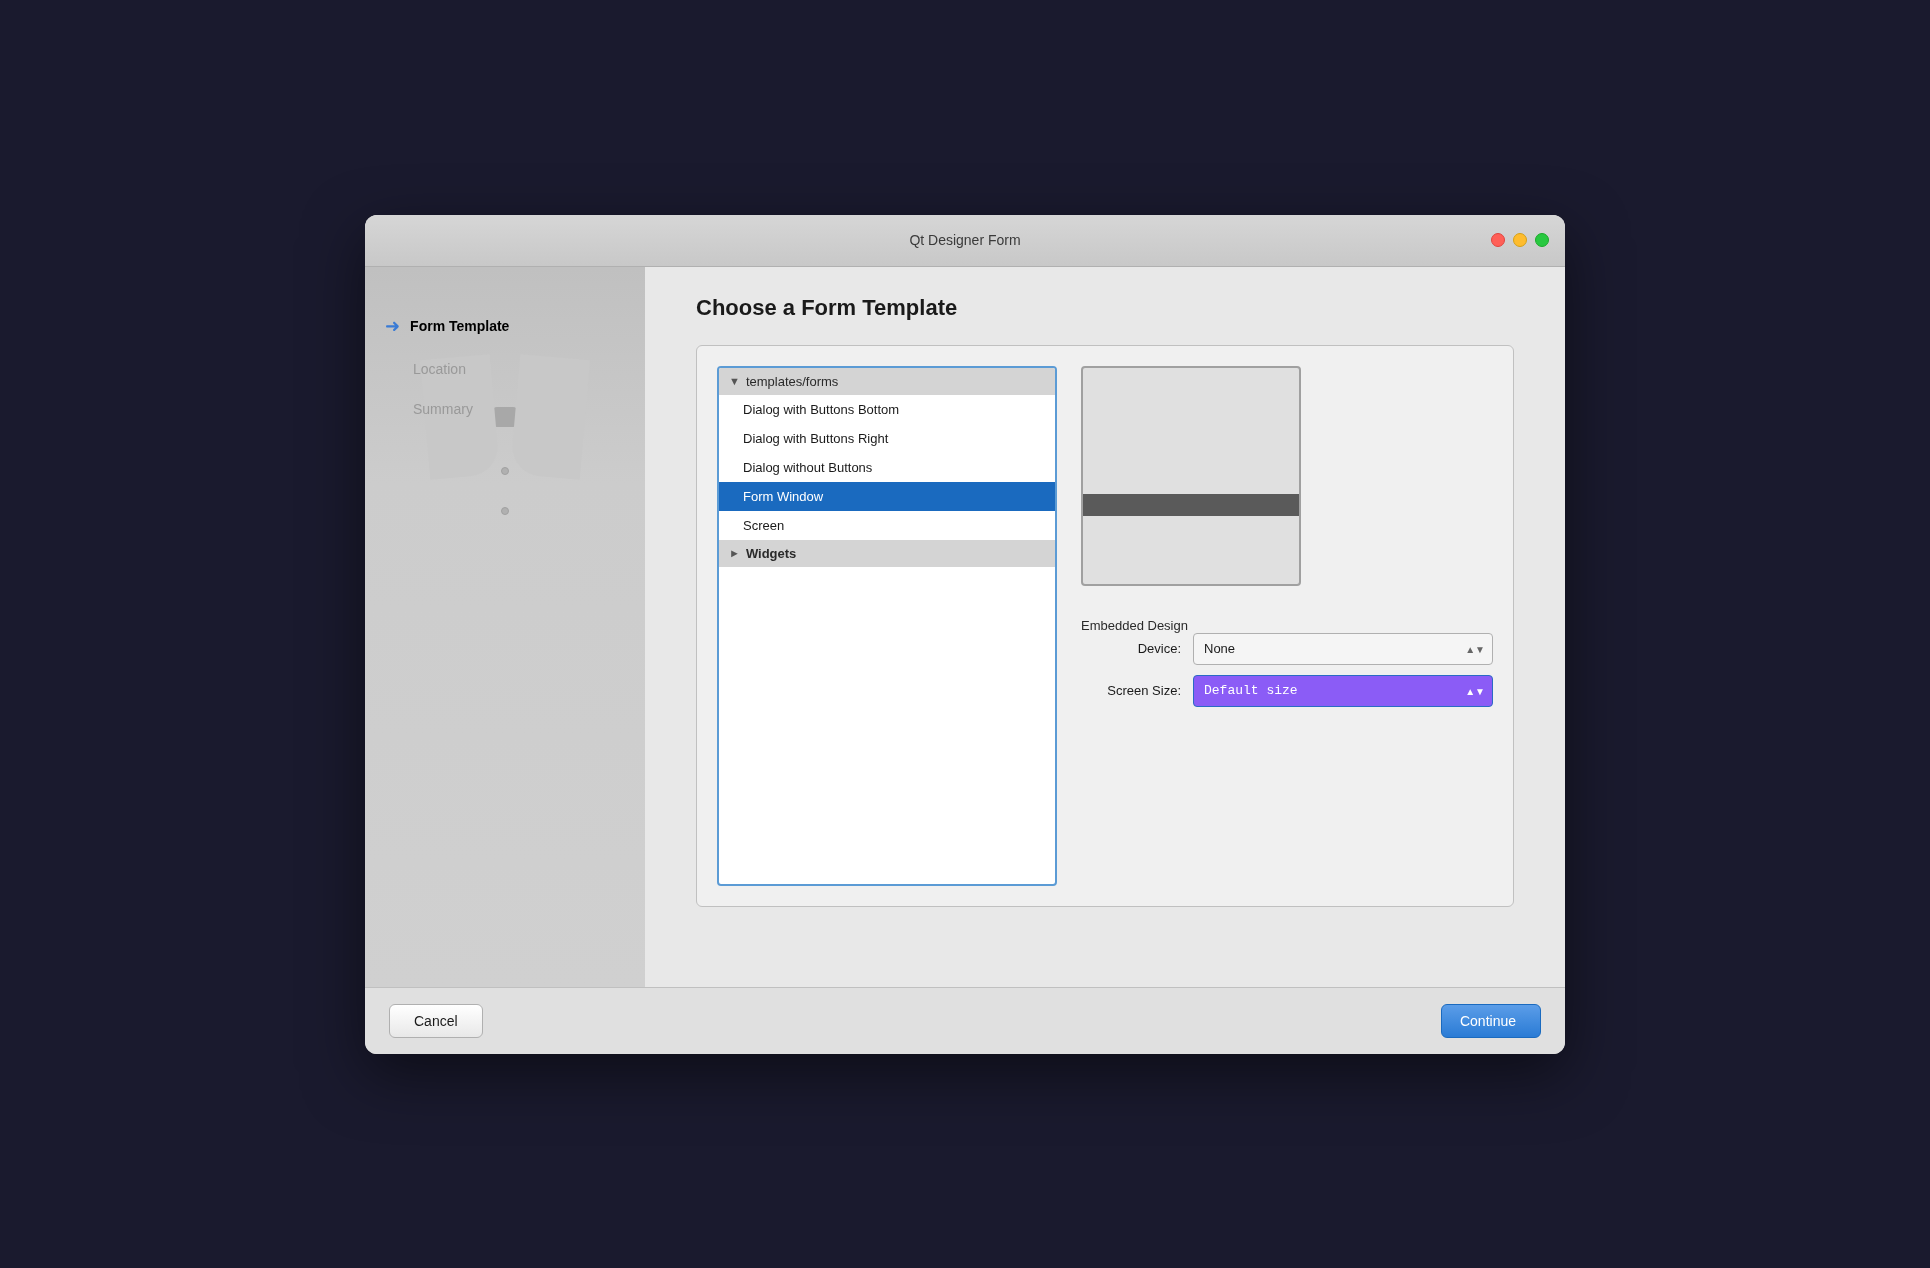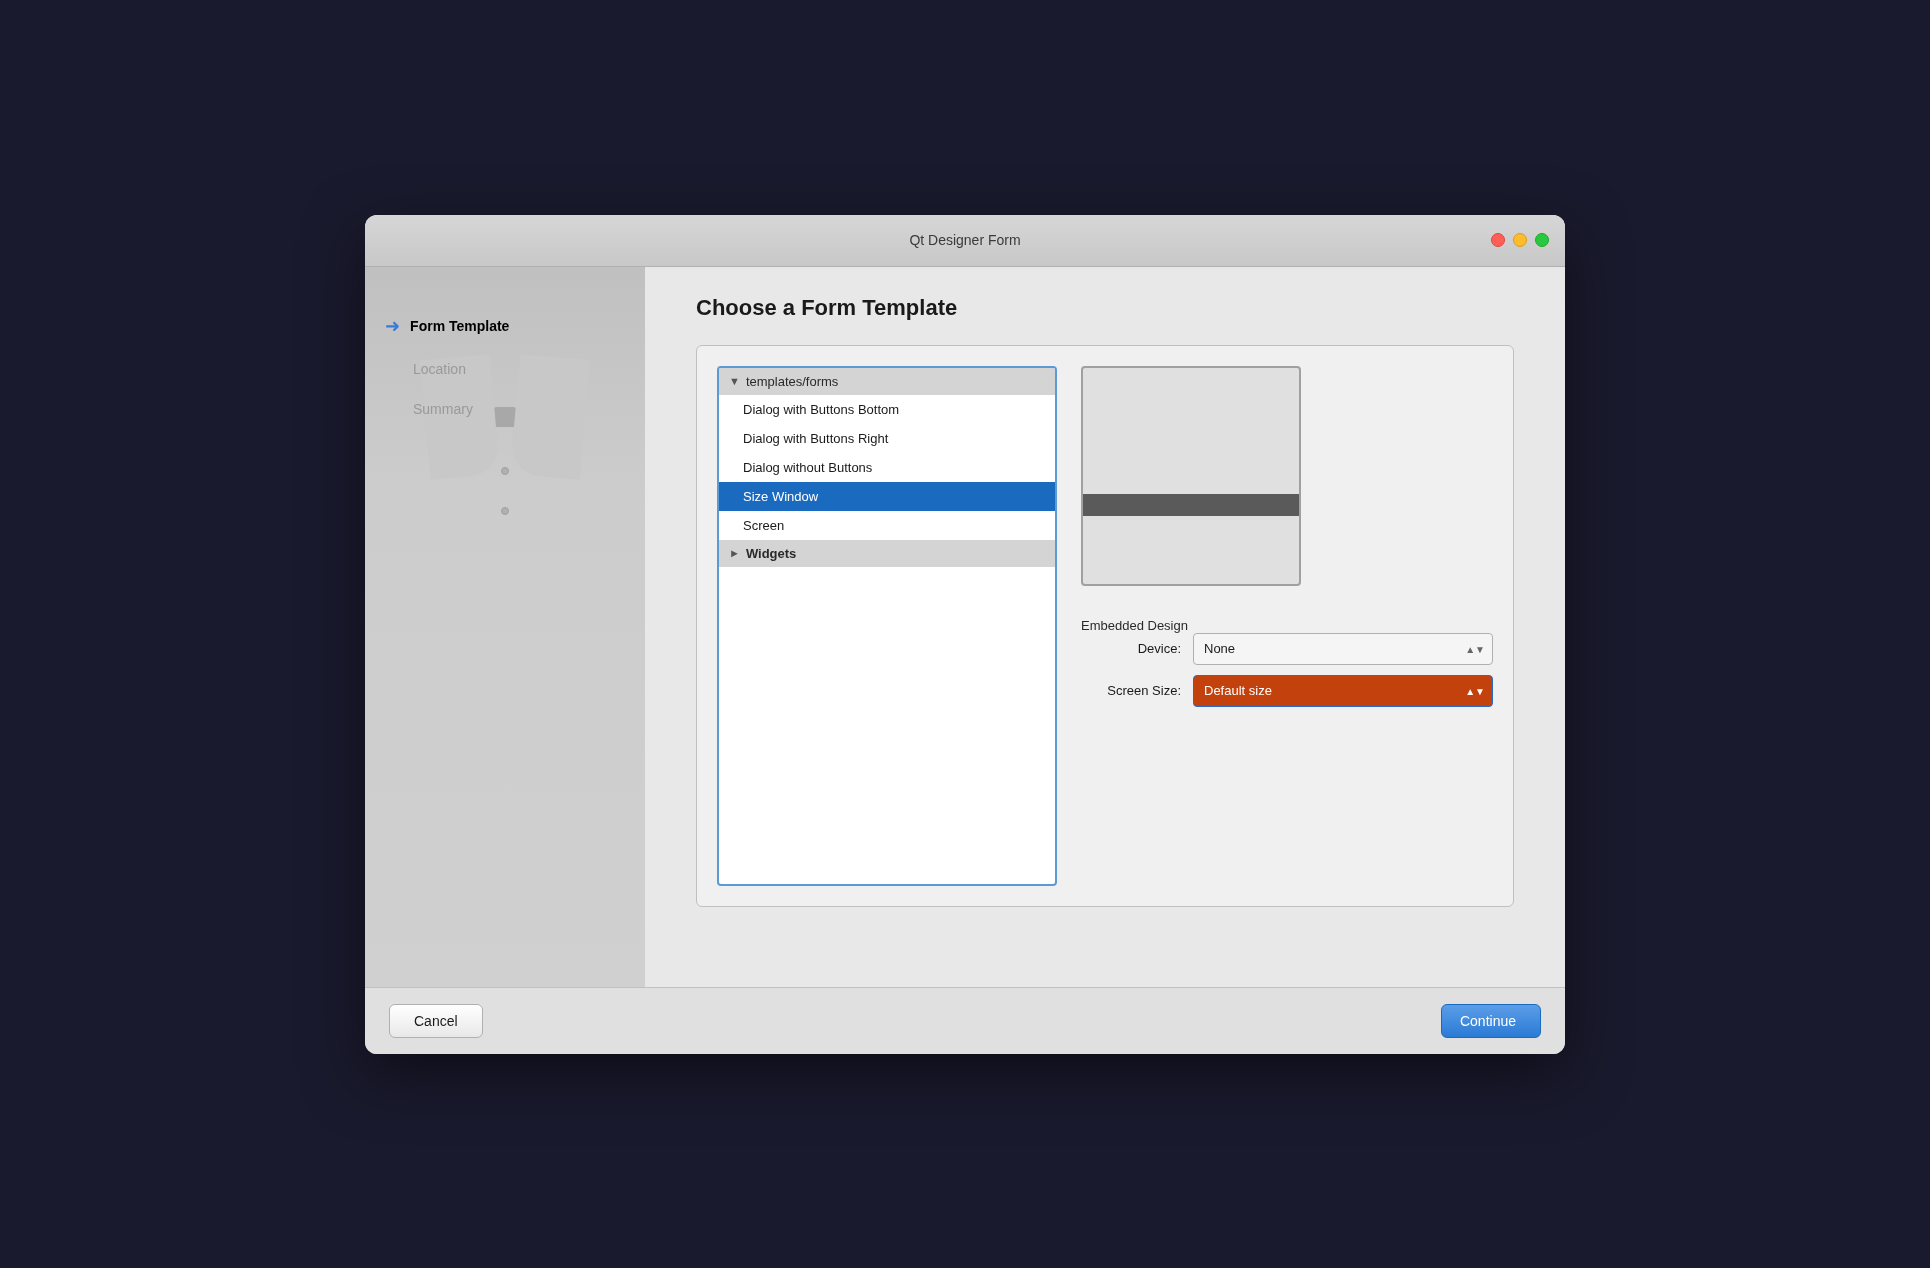--- a/index.html
+++ b/index.html
@@ -344,23 +344,24 @@
       position: absolute;
       right: 8px;
       top: 50%;
       transform: translateY(-50%);
       pointer-events: none;
       font-size: 10px;
       color: #666;
     }
 
     .select-wrapper-blue select {
-      background: #c2410c;
+      background: #8b5cf6;
       color: #fff;
       border-color: #2a6bc5;
+      font-family: Liberation Mono, monospace;
     }
 
     
     .bottom-bar {
       background: #e0e0e0;
       border-top: 1px solid #c0c0c0;
       padding: 16px 24px;
       display: flex;
       justify-content: space-between;
       align-items: center;
@@ -452,21 +453,21 @@
             <div class="tree-item">
               <span>Dialog with Buttons Bottom</span>
             </div>
             <div class="tree-item">
               <span>Dialog with Buttons Right</span>
             </div>
             <div class="tree-item">
               <span>Dialog without Buttons</span>
             </div>
             <div class="tree-item selected">
-              <span>Size Window</span>
+              <span>Form Window</span>
             </div>
             <div class="tree-item">
               <span>Screen</span>
             </div>
 
             <div class="tree-subheader">
               <span class="tree-subheader-arrow">►</span>
               <span class="tree-subheader-label">Widgets</span>
             </div>
           </div>

